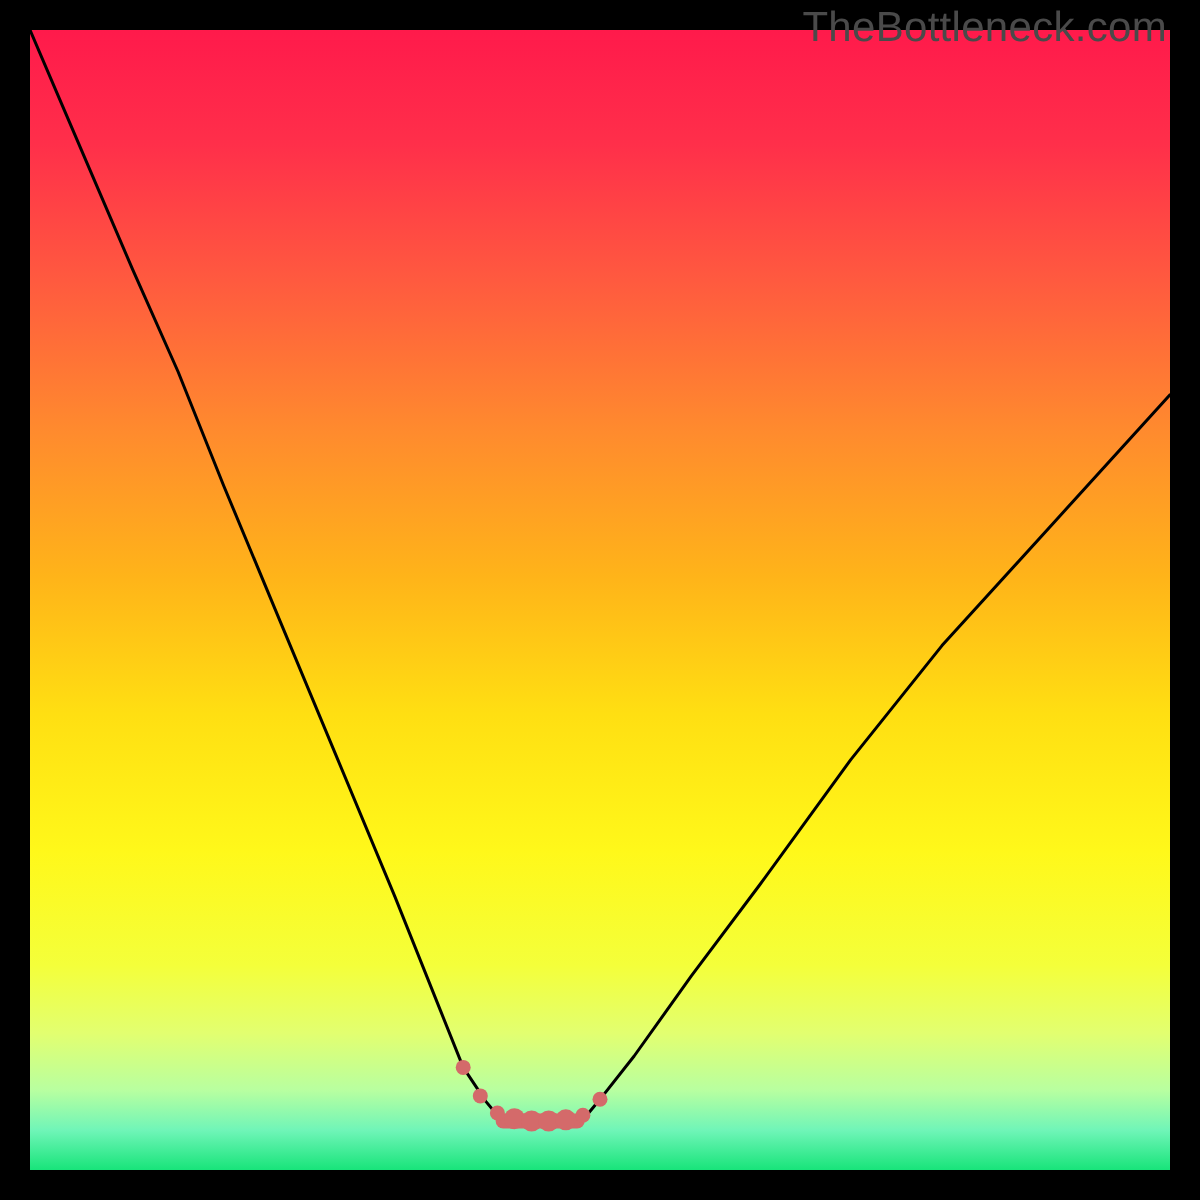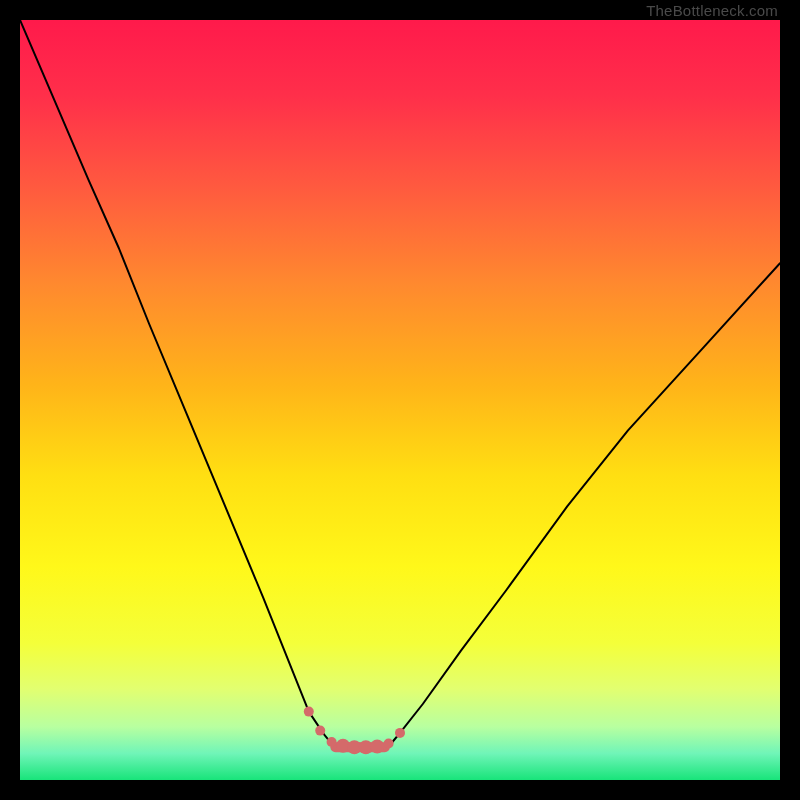--- a/index.html
+++ b/index.html
@@ -21,21 +21,21 @@
     left: 20px;
     top: 20px;
     width: 760px;
     height: 760px;
   }
   .watermark {
     position: absolute;
     top: 2px;
     right: 22px;
     color: #4a4a4a;
-    font-size: 15px;
+    font-size: 28px;
     font-weight: 500;
     letter-spacing: 0.2px;
     pointer-events: none;
   }
 </style>
 </head>
 <body>
 
 <div class="frame">
   <svg class="plot" viewBox="0 0 760 760" width="760" height="760" preserveAspectRatio="none">

